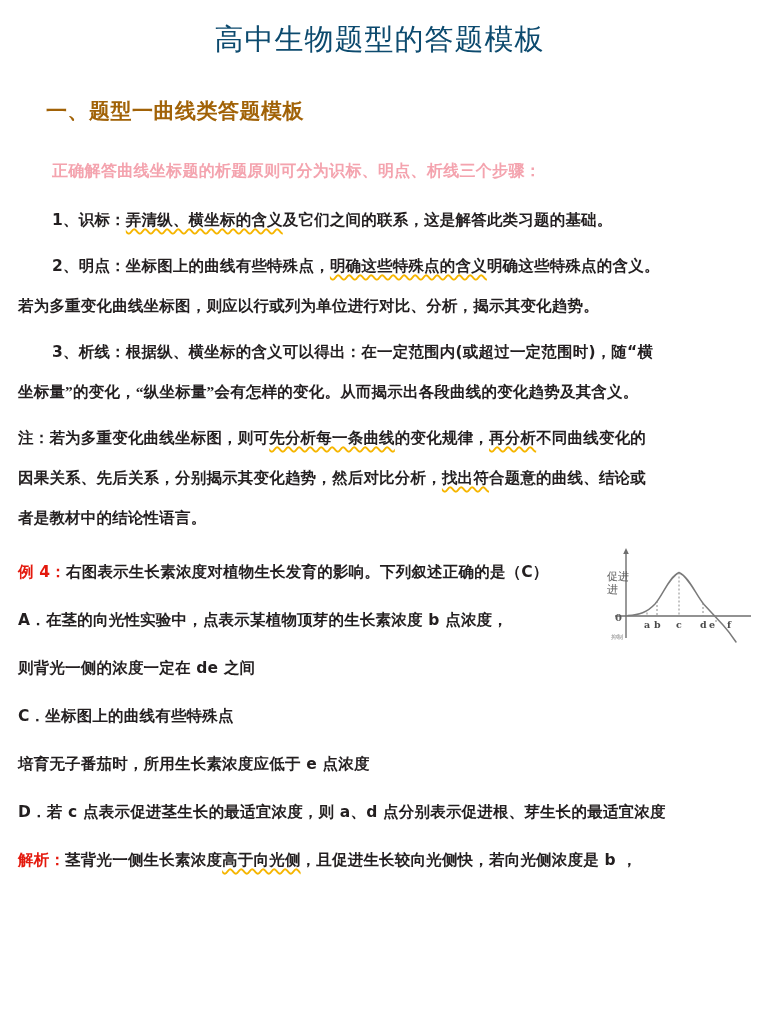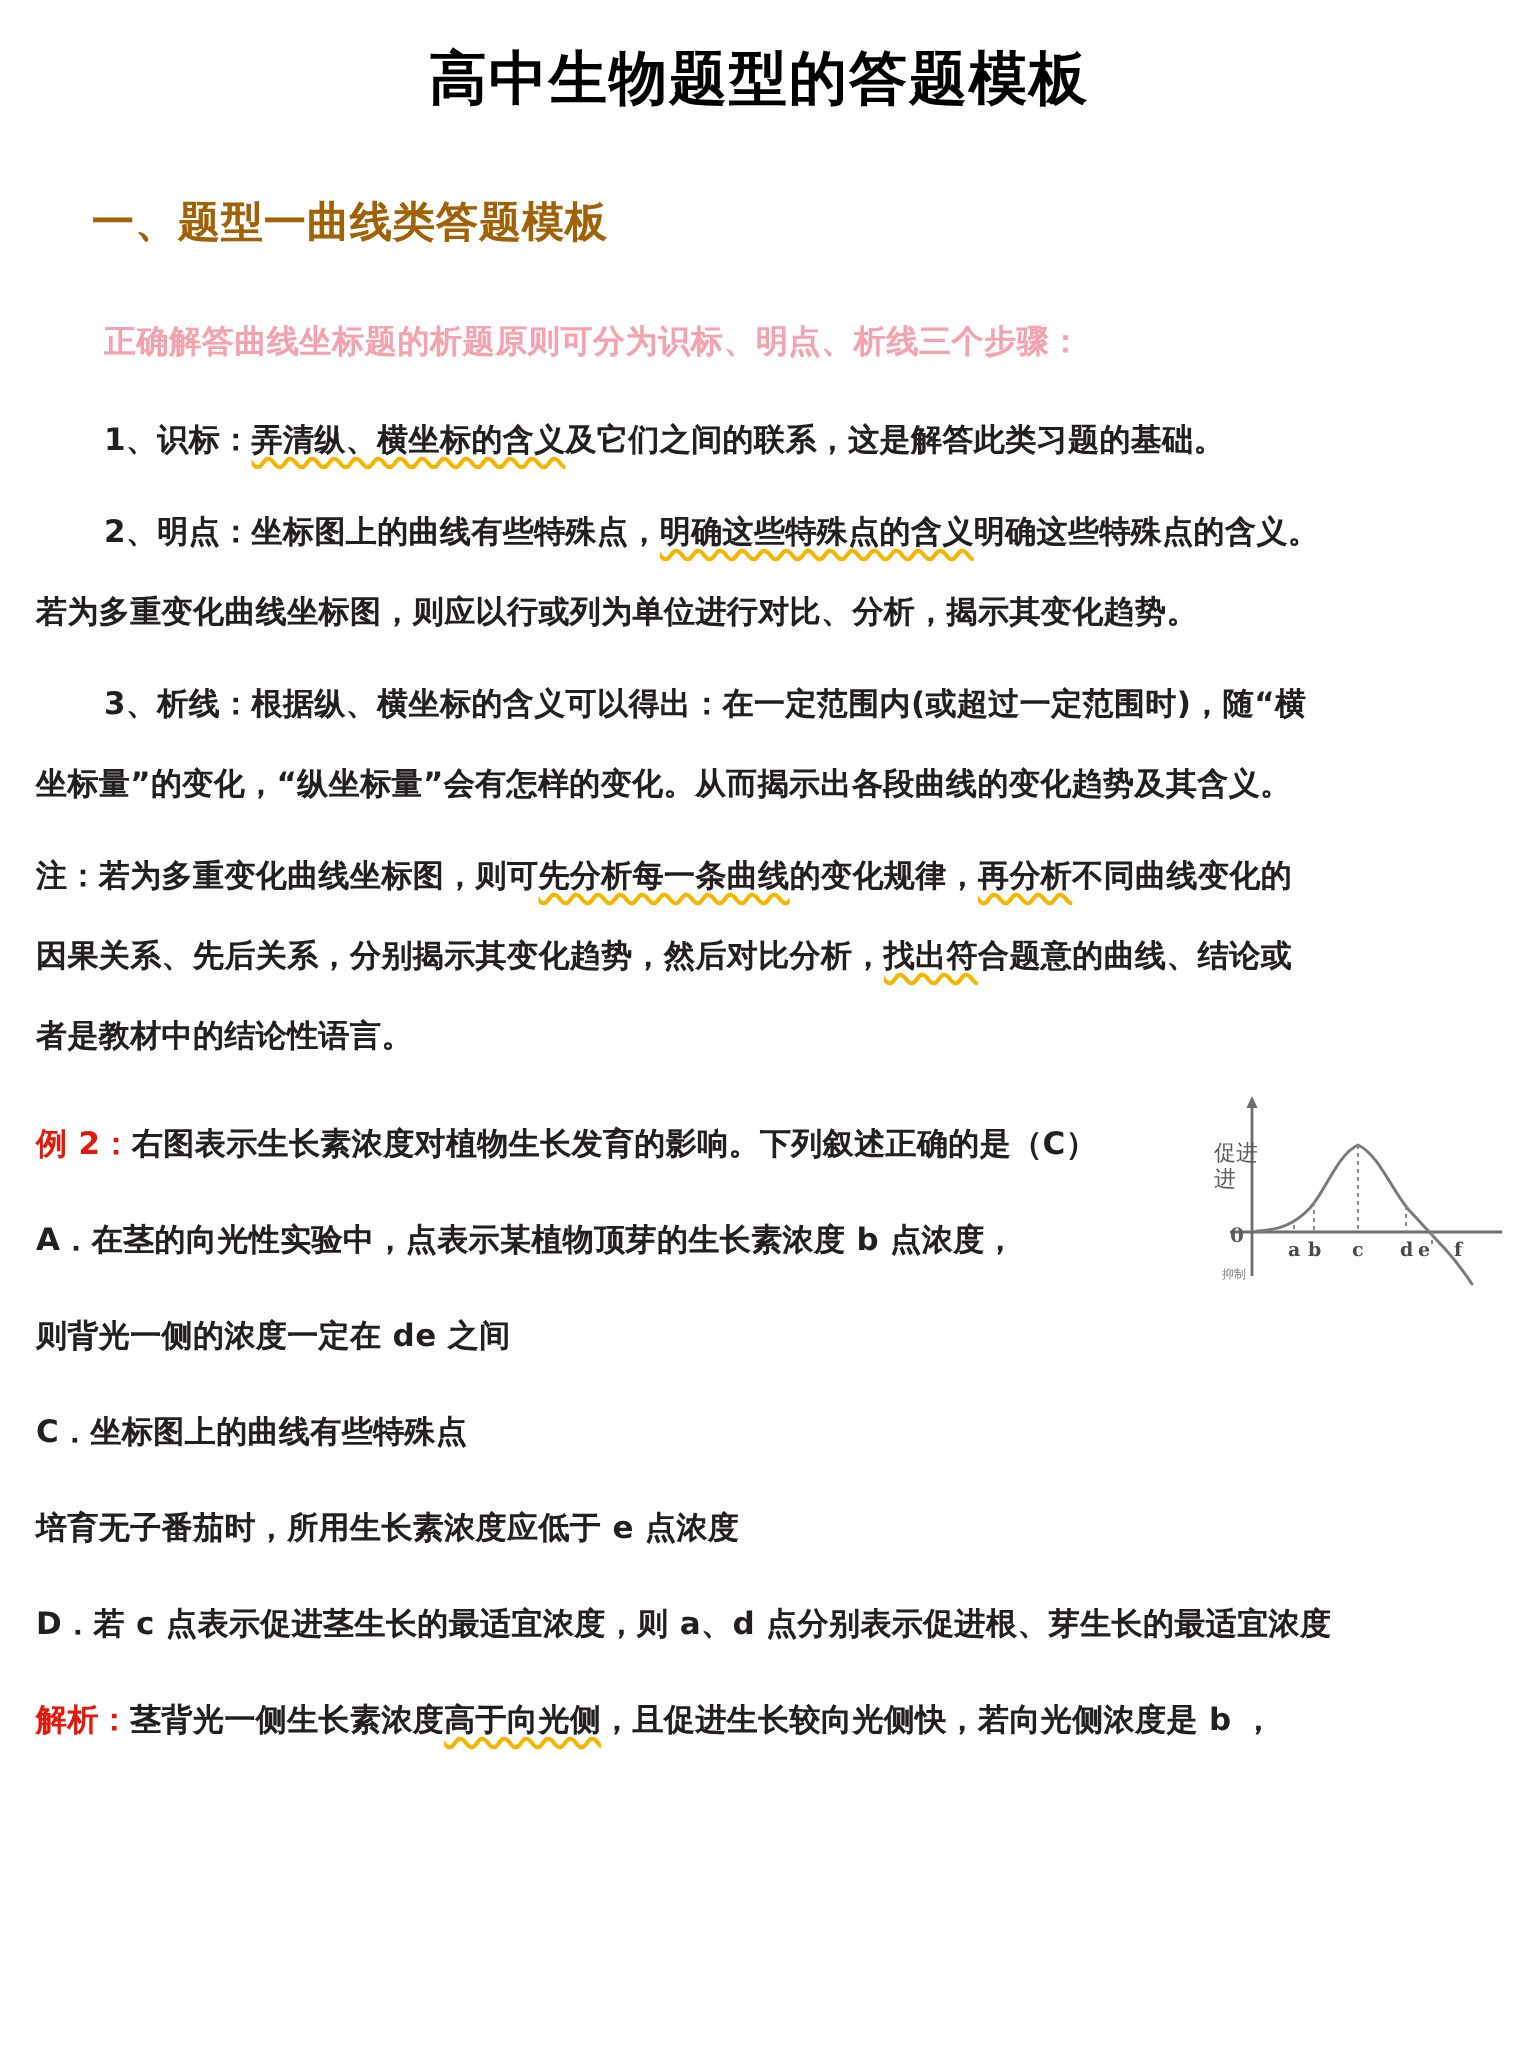--- a/index.html
+++ b/index.html
@@ -18,22 +18,22 @@
     position: relative;
     width: 759px;
     height: 1033px;
     padding: 0;
   }
 
   
   .doc-title {
     text-align: center;
     font-size: 29px;
-    font-weight: bold;
-    color: #000000;
+    font-weight: normal;
+    color: #0c4a6e;
     letter-spacing: 1px;
     margin: 22px 0 0 0;
     line-height: 1.2;
   }
 
   
   .section-heading {
     font-size: 21px;
     font-weight: bold;
     color: #a16207;
@@ -55,21 +55,21 @@
     font-size: 15.5px;
     font-weight: bold;
     color: #231f20;
     line-height: 1.55;
     margin: 0 34px 0 18px;
     letter-spacing: 0.2px;
   }
   .para.indent { text-indent: 34px; }
   .para.gap-l  { margin-top: 26px; }
   .para.gap-m  { margin-top: 22px; }
-  .para.gap-s  { margin-top: 16px; }
+  .para.gap-s  { margin-top: 16px; font-family: Liberation Serif, serif; }
 
   
   .wavy {
     text-decoration: underline wavy #f6b500;
     text-decoration-thickness: 1.6px;
     text-underline-offset: 3px;
   }
 
   
   .tag-red { color: #e4190d; font-weight: bold; }
@@ -163,21 +163,21 @@
 
         <text x="22" y="34" font-size="11" fill="#5a5a5a" font-family="'DejaVu Sans', sans-serif">促进</text>
         <text x="22" y="47" font-size="11" fill="#5a5a5a" font-family="'DejaVu Sans', sans-serif">进</text>
 
         <text x="26" y="93" font-size="6" fill="#7a7a7a" font-family="'DejaVu Sans', sans-serif">抑制</text>
       </svg>
     </div>
 
     <div class="example-text">
       <p class="para">
-        <span class="tag-red">例 2：</span><span>右图表示生长素浓度对植物生长发育的影响。下列叙述正确的是（C）</span>
+        <span class="tag-red">例 4：</span><span>右图表示生长素浓度对植物生长发育的影响。下列叙述正确的是（C）</span>
       </p>
       <p class="option gap">A．在茎的向光性实验中，点表示某植物顶芽的生长素浓度 b 点浓度，</p>
     </div>
 
     <p class="option gap">则背光一侧的浓度一定在 de 之间</p>
     <p class="option gap">C．坐标图上的曲线有些特殊点</p>
     <p class="option gap">培育无子番茄时，所用生长素浓度应低于 e 点浓度</p>
     <p class="option gap">D．若 c 点表示促进茎生长的最适宜浓度，则 a、d 点分别表示促进根、芽生长的最适宜浓度</p>
 
     <p class="option gap">

